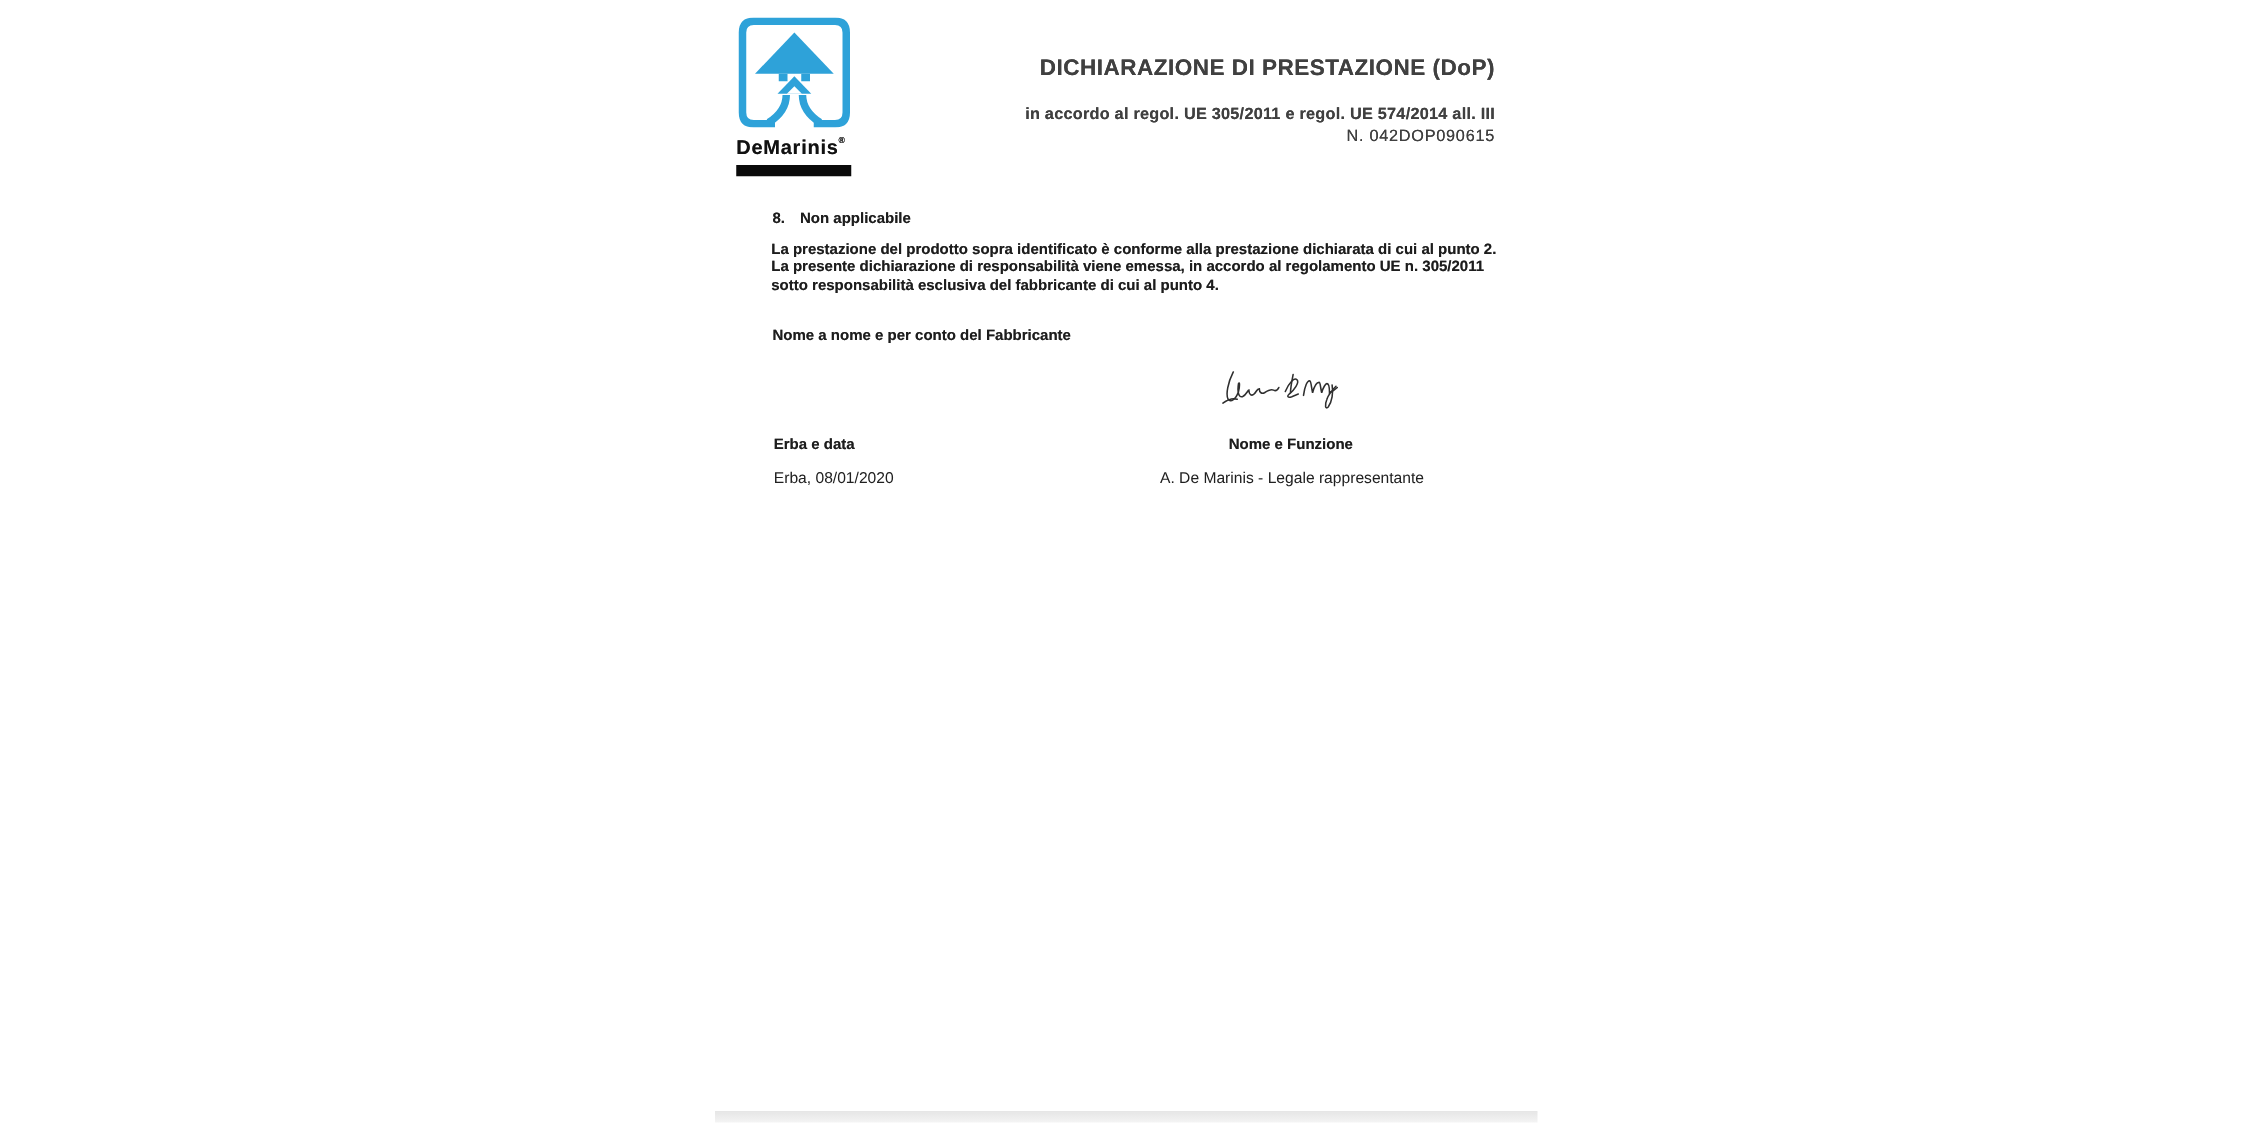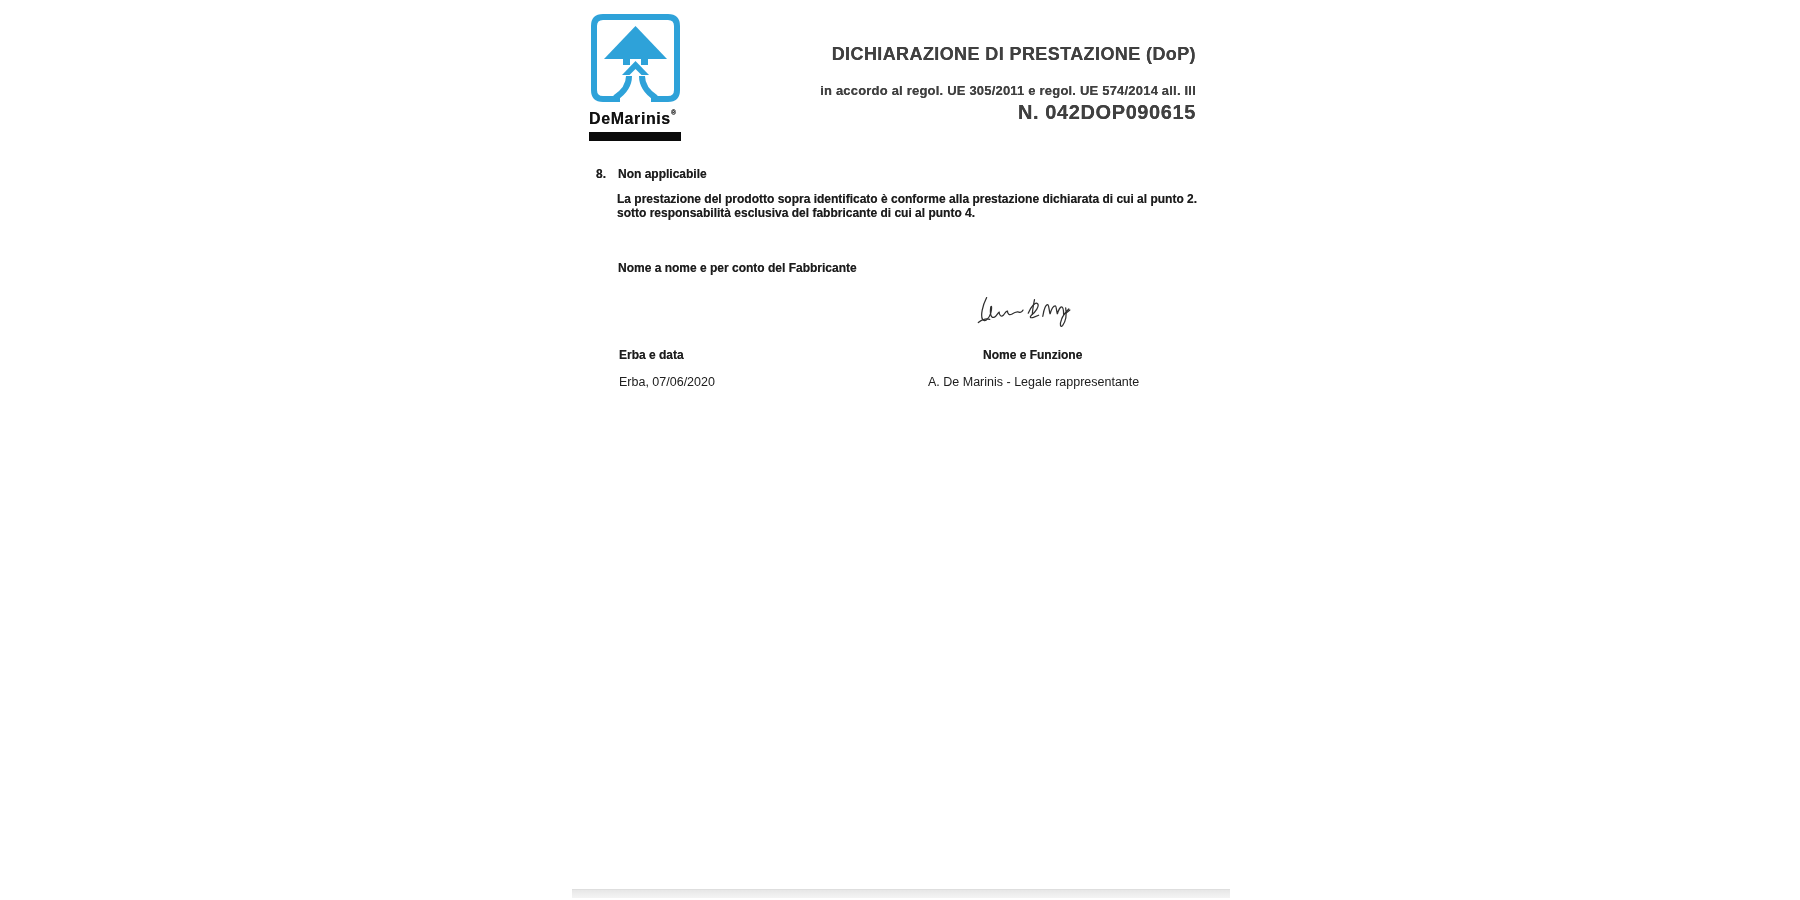--- a/index.html
+++ b/index.html
@@ -15,25 +15,25 @@
     margin-top: 7px; font-size: 16px; font-weight: 700; letter-spacing: 0.6px;
     color: #111; white-space: nowrap; text-shadow: 0 0 0.4px rgba(20,20,20,.7);
   }
   .logo-brand sup { font-size: 7px; vertical-align: 9px; letter-spacing: 0; }
   .logo-bar { margin-top: 4px; width: 92px; height: 9px; background: #0a0a0a; }
 
   
   .title-block { position: absolute; top: 44px; right: 604px; text-align: right; color: #404040; }
   .title-main  { font-size: 18px; font-weight: 700; letter-spacing: 0.4px; text-shadow: 0 0 0.5px rgba(20,20,20,.8); }
   .title-sub   { font-size: 13px; font-weight: 700; margin-top: 18px; letter-spacing: 0.2px; text-shadow: 0 0 0.4px rgba(20,20,20,.7); }
-  .title-num   { font-size: 20px; font-weight: 700; margin-top: 3px; letter-spacing: 0.6px; text-shadow: 0 0 0.5px rgba(20,20,20,.8); }
+  .title-num   { font-size: 13px; font-weight: 400; margin-top: 3px; letter-spacing: 0.6px; text-shadow: 0 0 0.5px rgba(20,20,20,.8); }
 
   
   .bodytext { font-size: 12px; font-weight: 700; color: #1d1d1d; text-shadow: 0 0 0.4px rgba(29,29,29,.65); }
-  .item8 { position: absolute; left: 596px; top: 167px; }
+  .item8 { position: absolute; left: 618px; top: 167px; }
   .item8 .num { display: inline-block; width: 22px; }
   .paragraph { position: absolute; left: 617px; top: 192px; line-height: 14.4px; white-space: nowrap; }
   .firma-line { position: absolute; left: 618px; top: 261px; }
 
   
   .signature { position: absolute; left: 970px; top: 288px; width: 104px; height: 42px; }
 
   
   .label-place { position: absolute; left: 619px; top: 348px; }
   .label-name  { position: absolute; left: 983px; top: 348px; }
@@ -77,37 +77,38 @@
     <div class="title-sub">in accordo al regol. UE 305/2011 e regol. UE 574/2014 all. III</div>
     <div class="title-num">N. 042DOP090615</div>
   </div>
 
   <div class="bodytext item8">
     <span class="num">8.</span><span>Non applicabile</span>
   </div>
 
   <div class="bodytext paragraph">
     <div>La prestazione del prodotto sopra identificato è conforme alla prestazione dichiarata di cui al punto 2.</div>
+    <div>La presente dichiarazione di responsabilità viene emessa, in accordo al regolamento UE n. 305/2011</div>
     <div>sotto responsabilità esclusiva del fabbricante di cui al punto 4.</div>
   </div>
 
   <div class="bodytext firma-line">Nome a nome e per conto del Fabbricante</div>
 
   <svg class="signature" viewBox="0 0 100 40" xmlns="http://www.w3.org/2000/svg">
     <g fill="none" stroke="#2f2f2f" stroke-width="1.2" stroke-linecap="round">
       <path d="M8,33 C12,30 16,29 19,30"></path>
       <path d="M16,9 C12,17 10,26 12,30 C14,33 18,30 20,24 C21,20 21,16 20,18 C19,24 20,29 23,28 C26,27 27,23 28,23 C28,26 30,28 32,26 C34,24 34,22 36,22 C36,25 38,26 40,25 C43,23 45,22 47,23 C49,24 50,23 51,21"></path>
       <path d="M56,24 C59,17 63,13 65,15 C67,17 63,23 59,26 C57,28 58,29 61,28 L66,26"></path>
       <path d="M62,11 C61,16 60,21 60,25"></path>
       <path d="M70,27 C71,20 73,15 75,16 C76,17 76,21 77,25 C78,21 80,17 82,17 C83,17 83,21 84,25 C85,21 87,18 88,18 C90,18 90,22 90,25 C92,24 94,23 96,21"></path>
       <path d="M92,19 C93,25 92,32 89,36 C87,38 86,35 88,30 C89,27 92,23 95,20"></path>
     </g>
   </svg>
 
   <div class="bodytext label-place">Erba e data</div>
   <div class="bodytext label-name">Nome e Funzione</div>
 
-  <div class="value-text value-place">Erba, 07/06/2020</div>
+  <div class="value-text value-place">Erba, 08/01/2020</div>
   <div class="value-text value-name">A. De Marinis - Legale rappresentante</div>
 
   <div class="page-bottom-edge"></div>
 
 </div>
 
 </body></html>

